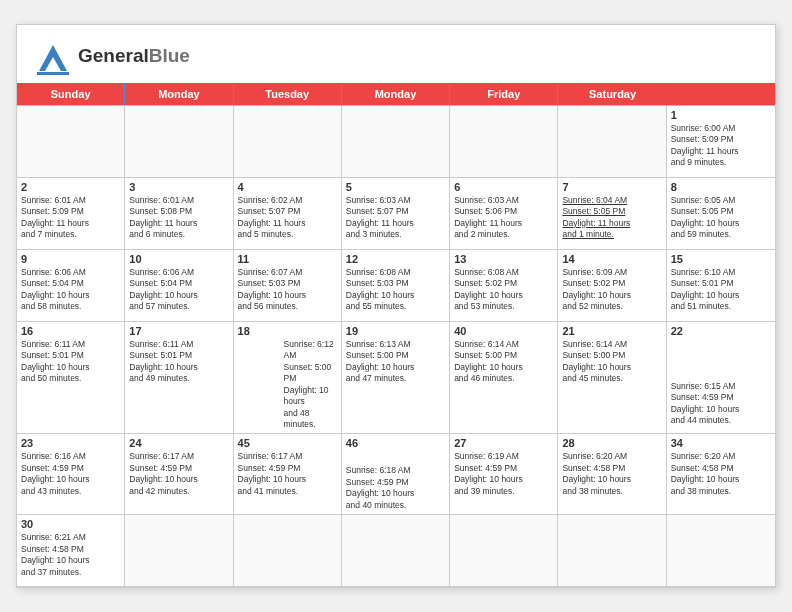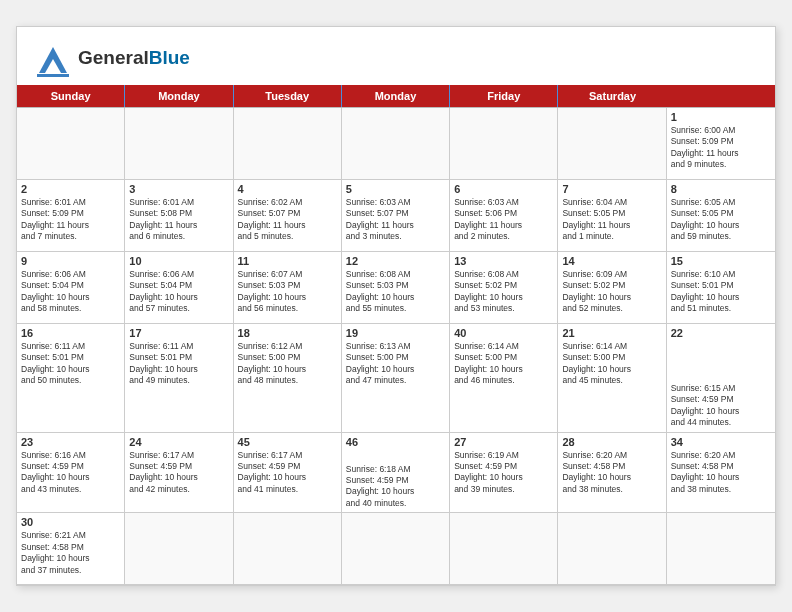--- a/index.html
+++ b/index.html
@@ -40,21 +40,21 @@
       color: #222;
       line-height: 1.1;
     }
     .location-title {
       font-size: 14px;
       color: #555;
     }
     .day-headers {
       display: grid;
       grid-template-columns: repeat(7, 1fr);
-      background: #b91c1c;
+      background: #ef4444;
     }
     .day-header {
       color: white;
       font-size: 11px;
       font-weight: bold;
       text-align: center;
       padding: 5px 2px;
       border-right: 1px solid #4a8edb;
     }
     .day-header:last-child { border-right: none; }
@@ -96,21 +96,21 @@
           
           <svg width="44" height="42" viewBox="0 0 44 42">
             <polygon points="6,38 22,8 38,38" fill="none" stroke="#3a7fc1" stroke-width="0"></polygon>
             <polygon points="8,36 22,10 36,36" fill="#3a7fc1"></polygon>
             <polygon points="14,36 22,22 30,36" fill="white"></polygon>
             <rect x="6" y="37" width="32" height="3" fill="#3a7fc1"></rect>
           </svg>
         </div>
         <div>
           <div style="font-size:19px; font-weight:bold; color:#333; line-height:1.0;">
-            General<span style="color:#0369a1;">Blue</span>
+            General<span style="color:#737373;">Blue</span>
           </div>
         </div>
       </div>
     </div>
     <div class="title-area">
       <div class="month-title"></div>
       <div class="location-title"></div>
     </div>
   </div>
 
@@ -167,21 +167,21 @@
       </div>
       <div class="cell">
         <div class="cell-number">6</div>
         <div class="cell-info" style="white-space: pre-line;">Sunrise: 6:03 AM
 Sunset: 5:06 PM
 Daylight: 11 hours
 and 2 minutes.</div>
       </div>
       <div class="cell">
         <div class="cell-number">7</div>
-        <div class="cell-info" style="white-space: pre-line;">Sunrise: 6:04 AM
+        <div class="cell-info" style="white-space: pre-line; text-decoration: underline;">Sunrise: 6:04 AM
 Sunset: 5:05 PM
 Daylight: 11 hours
 and 1 minute.</div>
       </div>
       <div class="cell">
         <div class="cell-number">8</div>
         <div class="cell-info" style="white-space: pre-line;">Sunrise: 6:05 AM
 Sunset: 5:05 PM
 Daylight: 10 hours
 and 59 minutes.</div>
@@ -244,21 +244,21 @@
       </div>
       <div class="cell">
         <div class="cell-number">17</div>
         <div class="cell-info" style="white-space: pre-line;">Sunrise: 6:11 AM
 Sunset: 5:01 PM
 Daylight: 10 hours
 and 49 minutes.</div>
       </div>
       <div class="cell">
         <div class="cell-number">18</div>
-        <div class="cell-info" style="white-space: pre-line;">Sunrise: 6:12 AM
+        <div class="cell-info" style="white-space: pre-line; margin-left: 46px;">Sunrise: 6:12 AM
 Sunset: 5:00 PM
 Daylight: 10 hours
 and 48 minutes.</div>
       </div>
       <div class="cell">
         <div class="cell-number">19</div>
         <div class="cell-info" style="white-space: pre-line;">Sunrise: 6:13 AM
 Sunset: 5:00 PM
 Daylight: 10 hours
 and 47 minutes.</div>

